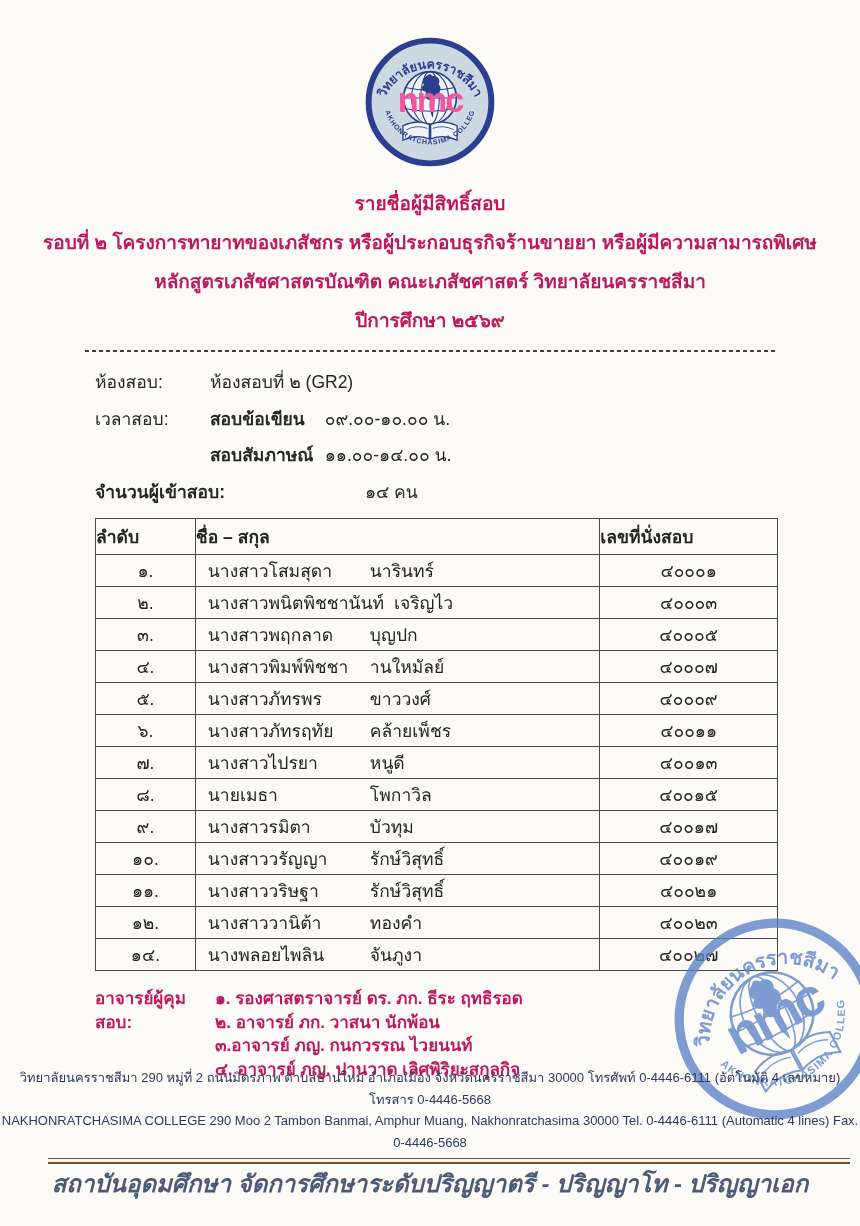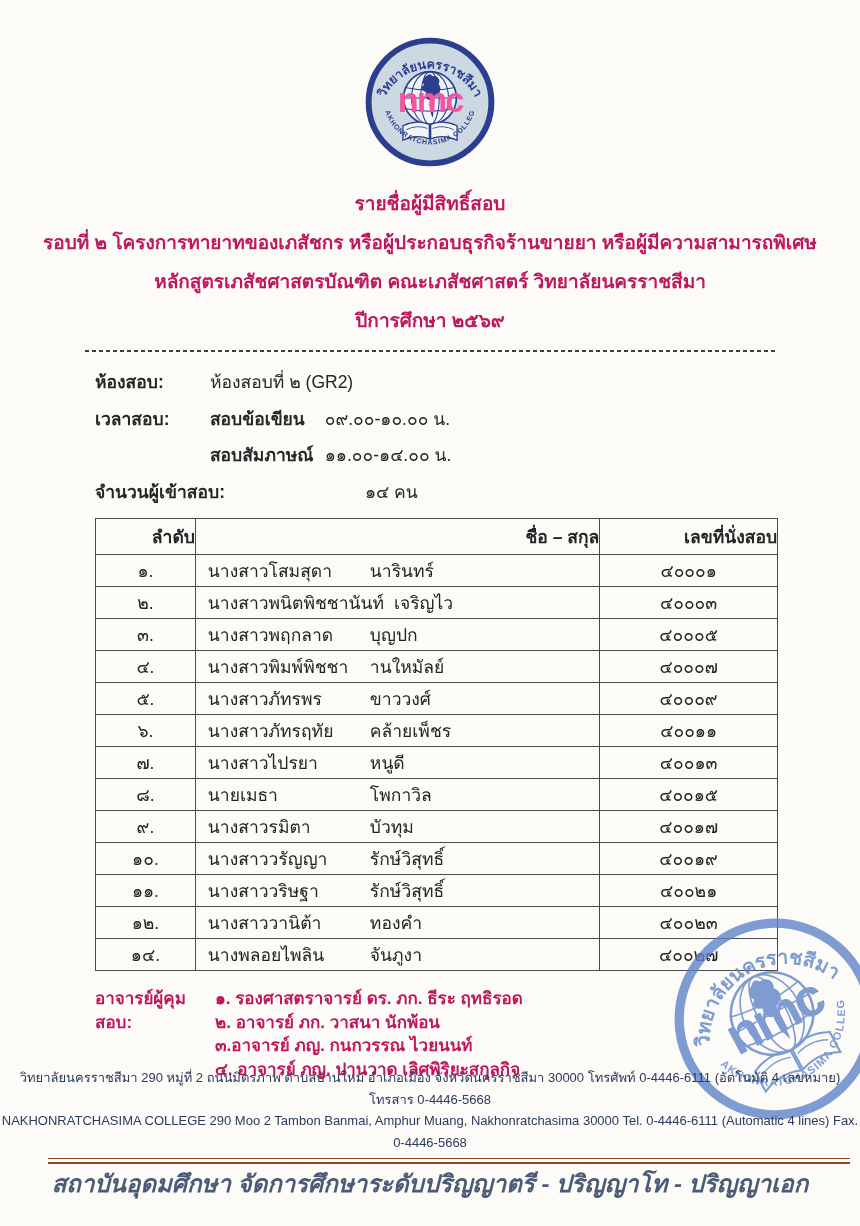--- a/index.html
+++ b/index.html
@@ -12,27 +12,27 @@
   
   .logo-wrap{padding-top:36px;text-align:center;}
   .logo-wrap svg{width:132px;height:132px;}
   
   .title-block{margin-top:12px;text-align:center;font-weight:bold;font-size:19px;line-height:39px;color:#be185d;}
   
   .divider{height:2px;margin:10px 85px 12px 85px;
     background:repeating-linear-gradient(90deg,#3e3e3e 0 4px,transparent 4px 7px);}
   
   .details{margin-left:95px;font-size:17.5px;line-height:36.5px;color:#262626;}
-  .dlabel{display:inline-block;width:110px;font-weight:bold;}
+  .dlabel{display:inline-block;width:110px;font-weight:normal;}
   .dsub{display:inline-block;width:110px;font-weight:bold;}
   .dcount{display:inline-block;width:265px;font-weight:bold;}
   
   table.cand{margin:8px 0 0 95px;border-collapse:collapse;width:683px;font-size:17.5px;color:#242424;}
   table.cand th,table.cand td{border:1px solid #4a4a4a;padding:0;}
-  table.cand th{height:35px;font-weight:bold;text-align:right;}
+  table.cand th{height:35px;font-weight:bold;text-align:left;}
   table.cand td{height:31px;}
   .cell-no,.cell-seat{text-align:center;}
   .cell-name{padding-left:12px !important;}
   .fname{display:inline-block;min-width:152px;padding-right:10px;}
   
   .proctors{display:flex;margin:16px 0 0 95px;font-size:17px;line-height:23.5px;color:#be185d;}
   .proctors .plabel{width:120px;font-weight:bold;flex:none;}
   .proctors .plist{flex:1;}
   .proctors .pitem{font-weight:600;}
   

